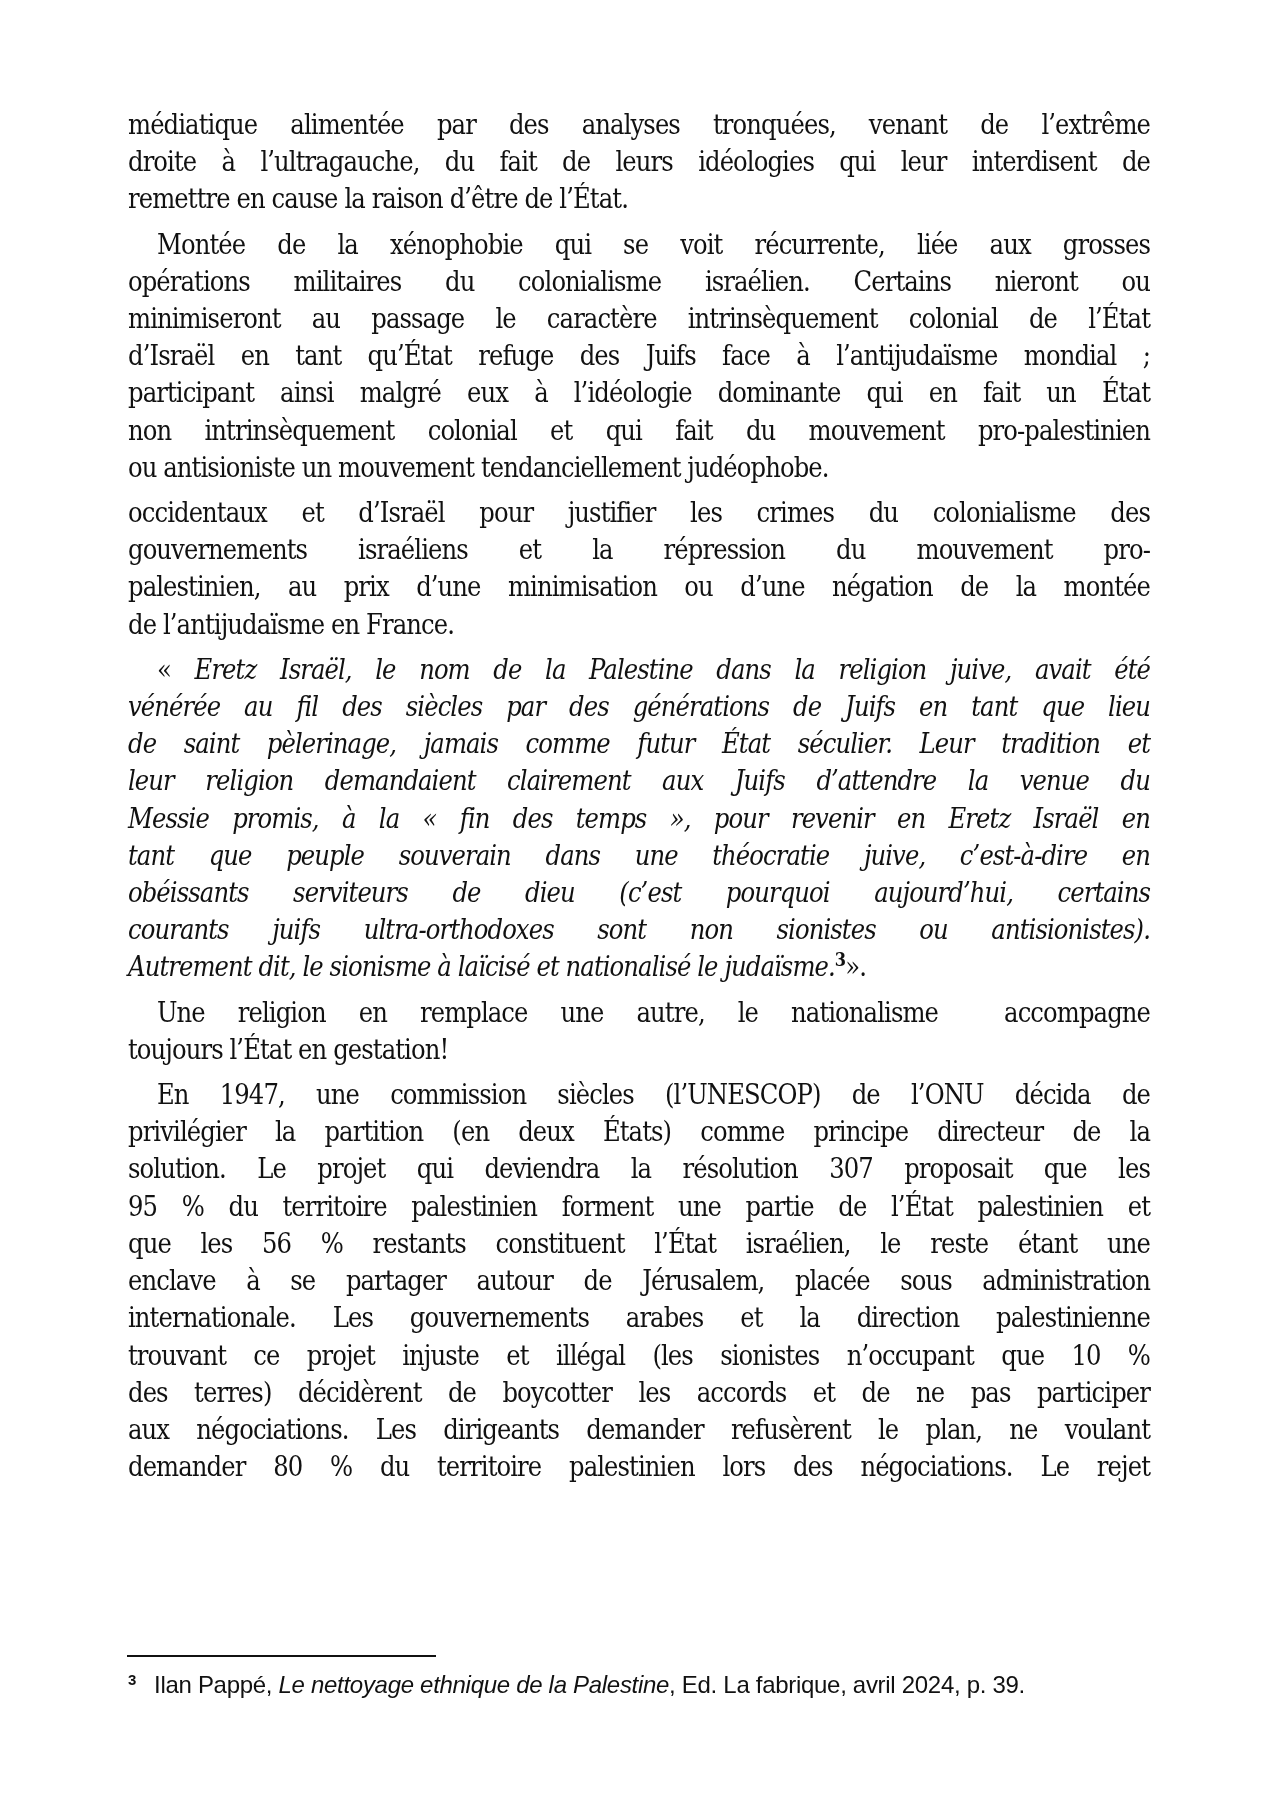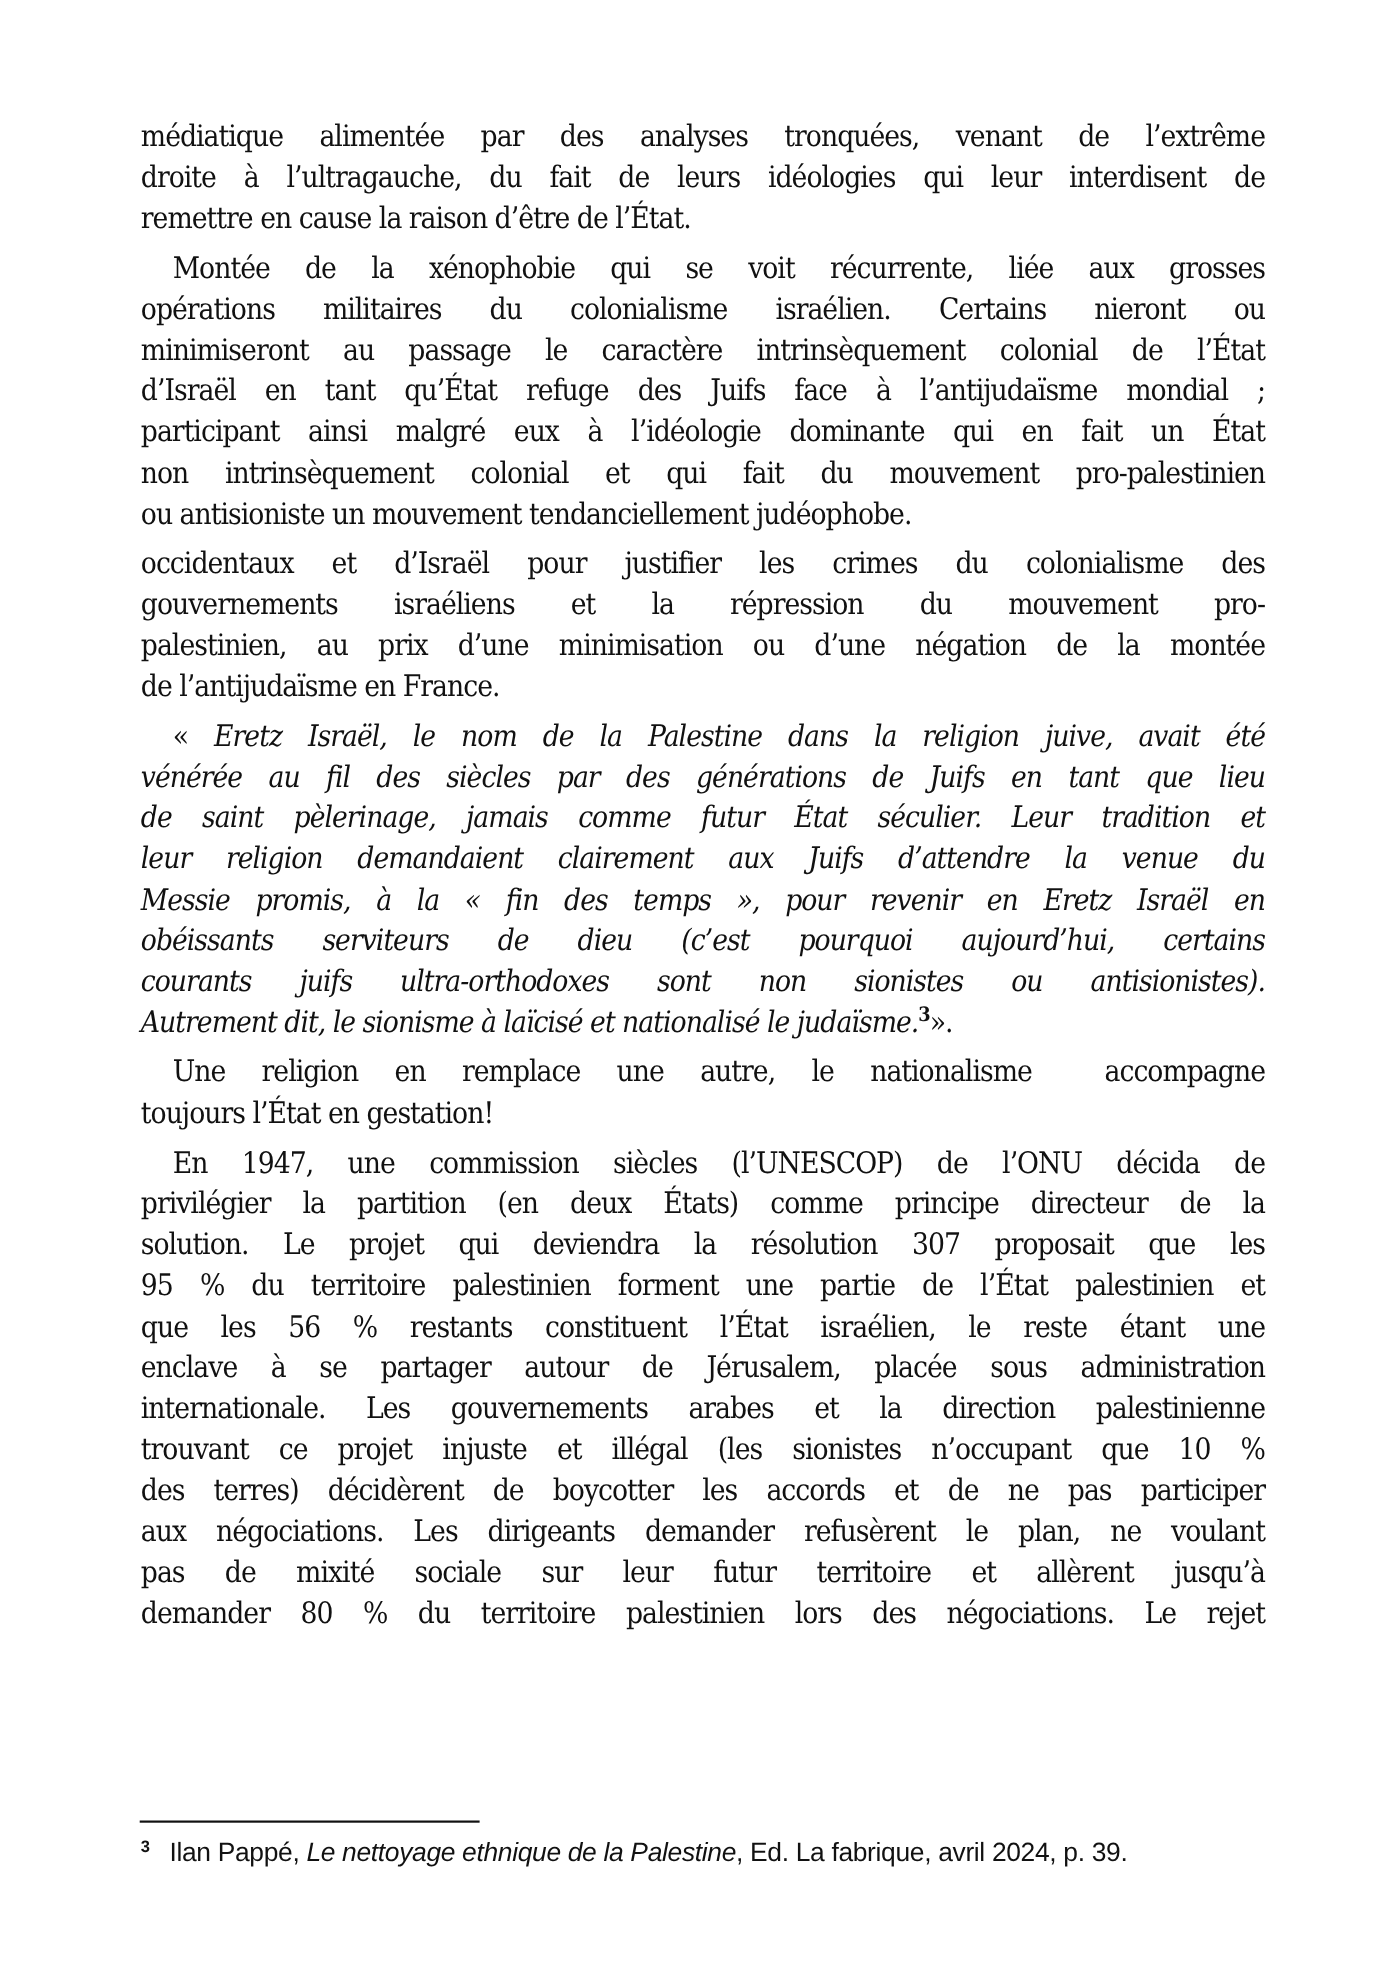--- a/index.html
+++ b/index.html
@@ -105,20 +105,21 @@
     <span class="just" style="text-indent:0">palestinien, au prix d’une minimisation ou d’une négation de la montée</span>
     <span class="line" style="text-indent:0">de l’antijudaïsme en France.</span>
   </p>
 
   <p class="para indent quote">
     <span class="just" style="padding-left:29px;text-indent:0"><span style="font-style:normal">« </span><span>Eretz Israël, le nom de la Palestine dans la religion juive, avait été</span></span>
     <span class="just" style="text-indent:0">vénérée au fil des siècles par des générations de Juifs en tant que lieu</span>
     <span class="just" style="text-indent:0">de saint pèlerinage, jamais comme futur État séculier. Leur tradition et</span>
     <span class="just" style="text-indent:0">leur religion demandaient clairement aux Juifs d’attendre la venue du</span>
     <span class="just" style="text-indent:0">Messie promis, à la « fin des temps », pour revenir en Eretz Israël en</span>
+    <span class="just" style="text-indent:0">tant que peuple souverain dans une théocratie juive, c’est-à-dire en</span>
     <span class="just" style="text-indent:0">obéissants serviteurs de dieu (c’est pourquoi aujourd’hui, certains</span>
     <span class="just" style="text-indent:0">courants juifs ultra-orthodoxes sont non sionistes ou antisionistes).</span>
     <span class="line" style="text-indent:0"><span>Autrement dit, le sionisme à laïcisé et nationalisé le judaïsme.</span><span class="fnref">3</span><span style="font-style:normal">».</span></span>
   </p>
 
   <p class="para indent">
     <span class="just" style="padding-left:29px;text-indent:0;white-space:pre-wrap">Une religion en remplace une autre, le nationalisme  accompagne</span>
     <span class="line" style="text-indent:0">toujours l’État en gestation!</span>
   </p>
 
@@ -126,21 +127,20 @@
     <span class="just" style="padding-left:29px;text-indent:0">En 1947, une commission siècles (l’UNESCOP) de l’ONU décida de</span>
     <span class="just" style="text-indent:0">privilégier la partition (en deux États) comme principe directeur de la</span>
     <span class="just" style="text-indent:0">solution. Le projet qui deviendra la résolution 307 proposait que les</span>
     <span class="just" style="text-indent:0">95 % du territoire palestinien forment une partie de l’État palestinien et</span>
     <span class="just" style="text-indent:0">que les 56 % restants constituent l’État israélien, le reste étant une</span>
     <span class="just" style="text-indent:0">enclave à se partager autour de Jérusalem, placée sous administration</span>
     <span class="just" style="text-indent:0">internationale. Les gouvernements arabes et la direction palestinienne</span>
     <span class="just" style="text-indent:0">trouvant ce projet injuste et illégal (les sionistes n’occupant que 10 %</span>
     <span class="just" style="text-indent:0">des terres) décidèrent de boycotter les accords et de ne pas participer</span>
     <span class="just" style="text-indent:0">aux négociations. Les dirigeants demander refusèrent le plan, ne voulant</span>
-    <span class="just" style="text-indent:0">pas de mixité sociale sur leur futur territoire et allèrent jusqu’à</span>
     <span class="just" style="text-indent:0">demander 80 % du territoire palestinien lors des négociations. Le rejet</span>
   </p>
 
 </div>
 
 <div class="footnote-rule"></div>
 
 <div class="footnote">
   <span class="fn-num">3</span><span>Ilan Pappé, </span><em>Le nettoyage ethnique de la Palestine</em><span>, Ed. La fabrique, avril 2024, p. 39.</span>
 </div>

